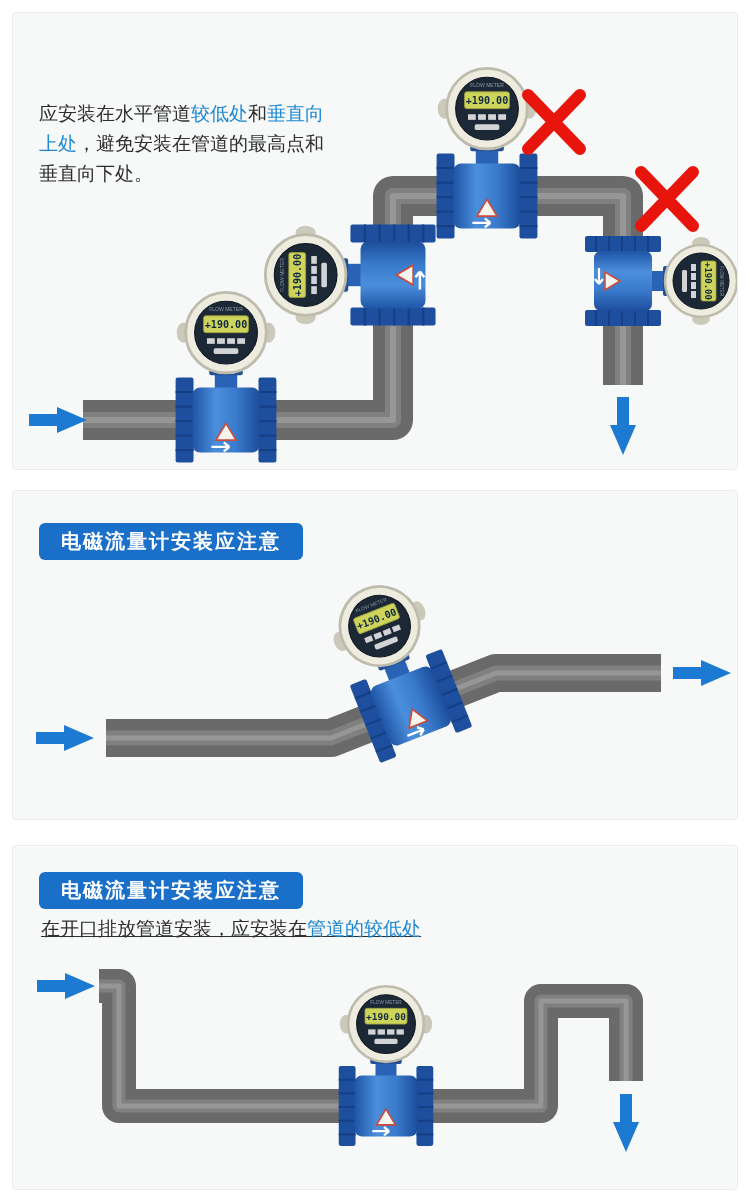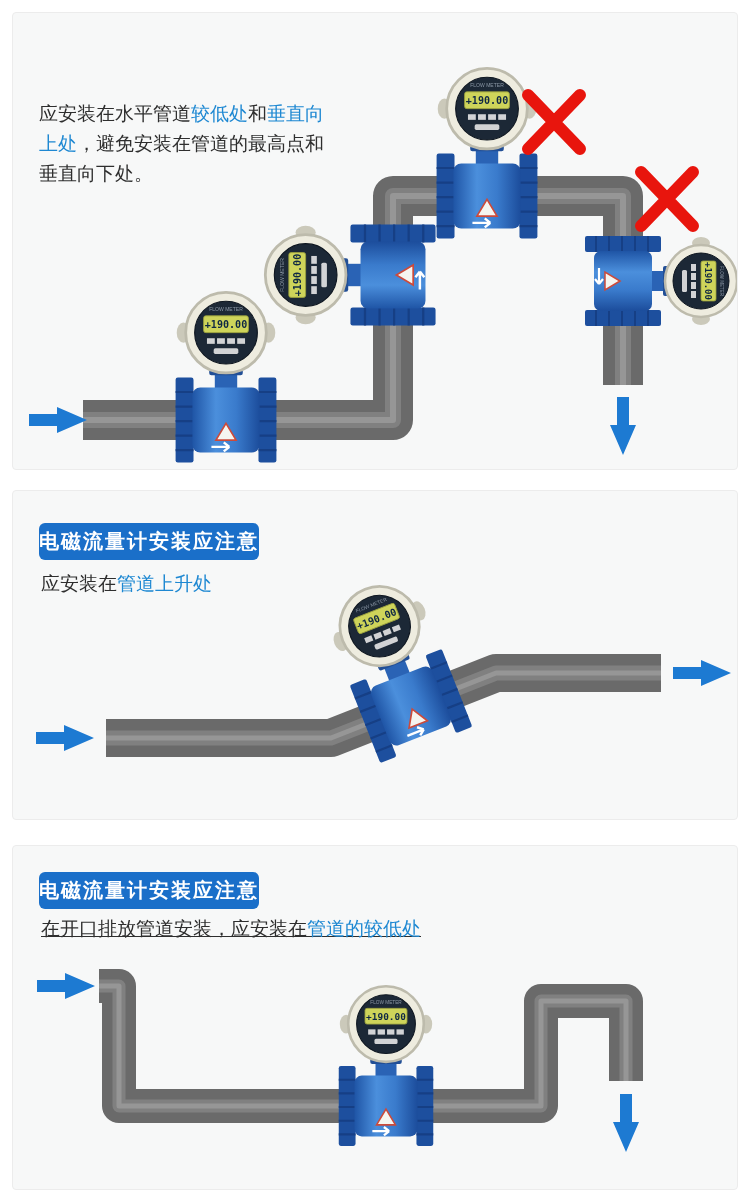--- a/index.html
+++ b/index.html
@@ -24,21 +24,21 @@
   .panel svg.diagram { position:absolute; left:0; top:0; display:block; }
   .note {
     position:absolute; left:26px; top:86px; width:298px;
     font-size:19px; line-height:30px; color:#2e2e2e; z-index:2;
   }
   .hl { color:#1e88d2; }
   .badge {
     position:absolute; left:26px; z-index:2;
     background:#1a6fc9; color:#ffffff;
     font-size:20px; font-weight:bold; letter-spacing:2px;
-    padding:5px 0; border-radius:6px;
+    padding:5px 22px; border-radius:6px;
   }
   #panel2 .badge { top:32px; }
   #panel3 .badge { top:26px; }
   .subtitle {
     position:absolute; left:28px; z-index:2;
     font-size:19px; color:#2e2e2e;
   }
   #panel2 .subtitle { top:80px; }
   #panel3 .subtitle { top:70px;text-decoration:underline; }
   .defs-holder { position:absolute; width:0; height:0; overflow:hidden; }
@@ -108,23 +108,20 @@
       <use href="#xmark" transform="translate(541,109)"></use>
       <use href="#xmark" transform="translate(654,186)"></use>
 
       <use href="#arrow" transform="translate(16,407)"></use>
       <use href="#arrow" transform="translate(610,384) rotate(90)"></use>
     </svg>
   </section>
 
   <section class="panel" id="panel2">
     <div class="badge">电磁流量计安装应注意</div>
-    <div class="subtitle">
-      <span>应安装在</span><span class="hl">管道上升处</span>
-    </div>
     <svg class="diagram" width="726" height="330">
       <path d="M 93 247 H 318 L 483 182 H 648" fill="none" stroke-width="38" stroke-linejoin="round" stroke-linecap="butt" stroke="#6a6a6a"></path>
       <path d="M 93 247 H 318 L 483 182 H 648" fill="none" stroke="#8f8f8f" stroke-width="15" stroke-linejoin="round" opacity="0.6"></path>
       <path d="M 93 247 H 318 L 483 182 H 648" fill="none" stroke="#a8a8a8" stroke-width="5" stroke-linejoin="round" opacity="0.55"></path>
 
       <use href="#flowmeter" transform="translate(398,215) rotate(-21.5) scale(1.1)"></use>
 
       <use href="#arrow" transform="translate(23,247)"></use>
       <use href="#arrow" transform="translate(660,182)"></use>
     </svg>

